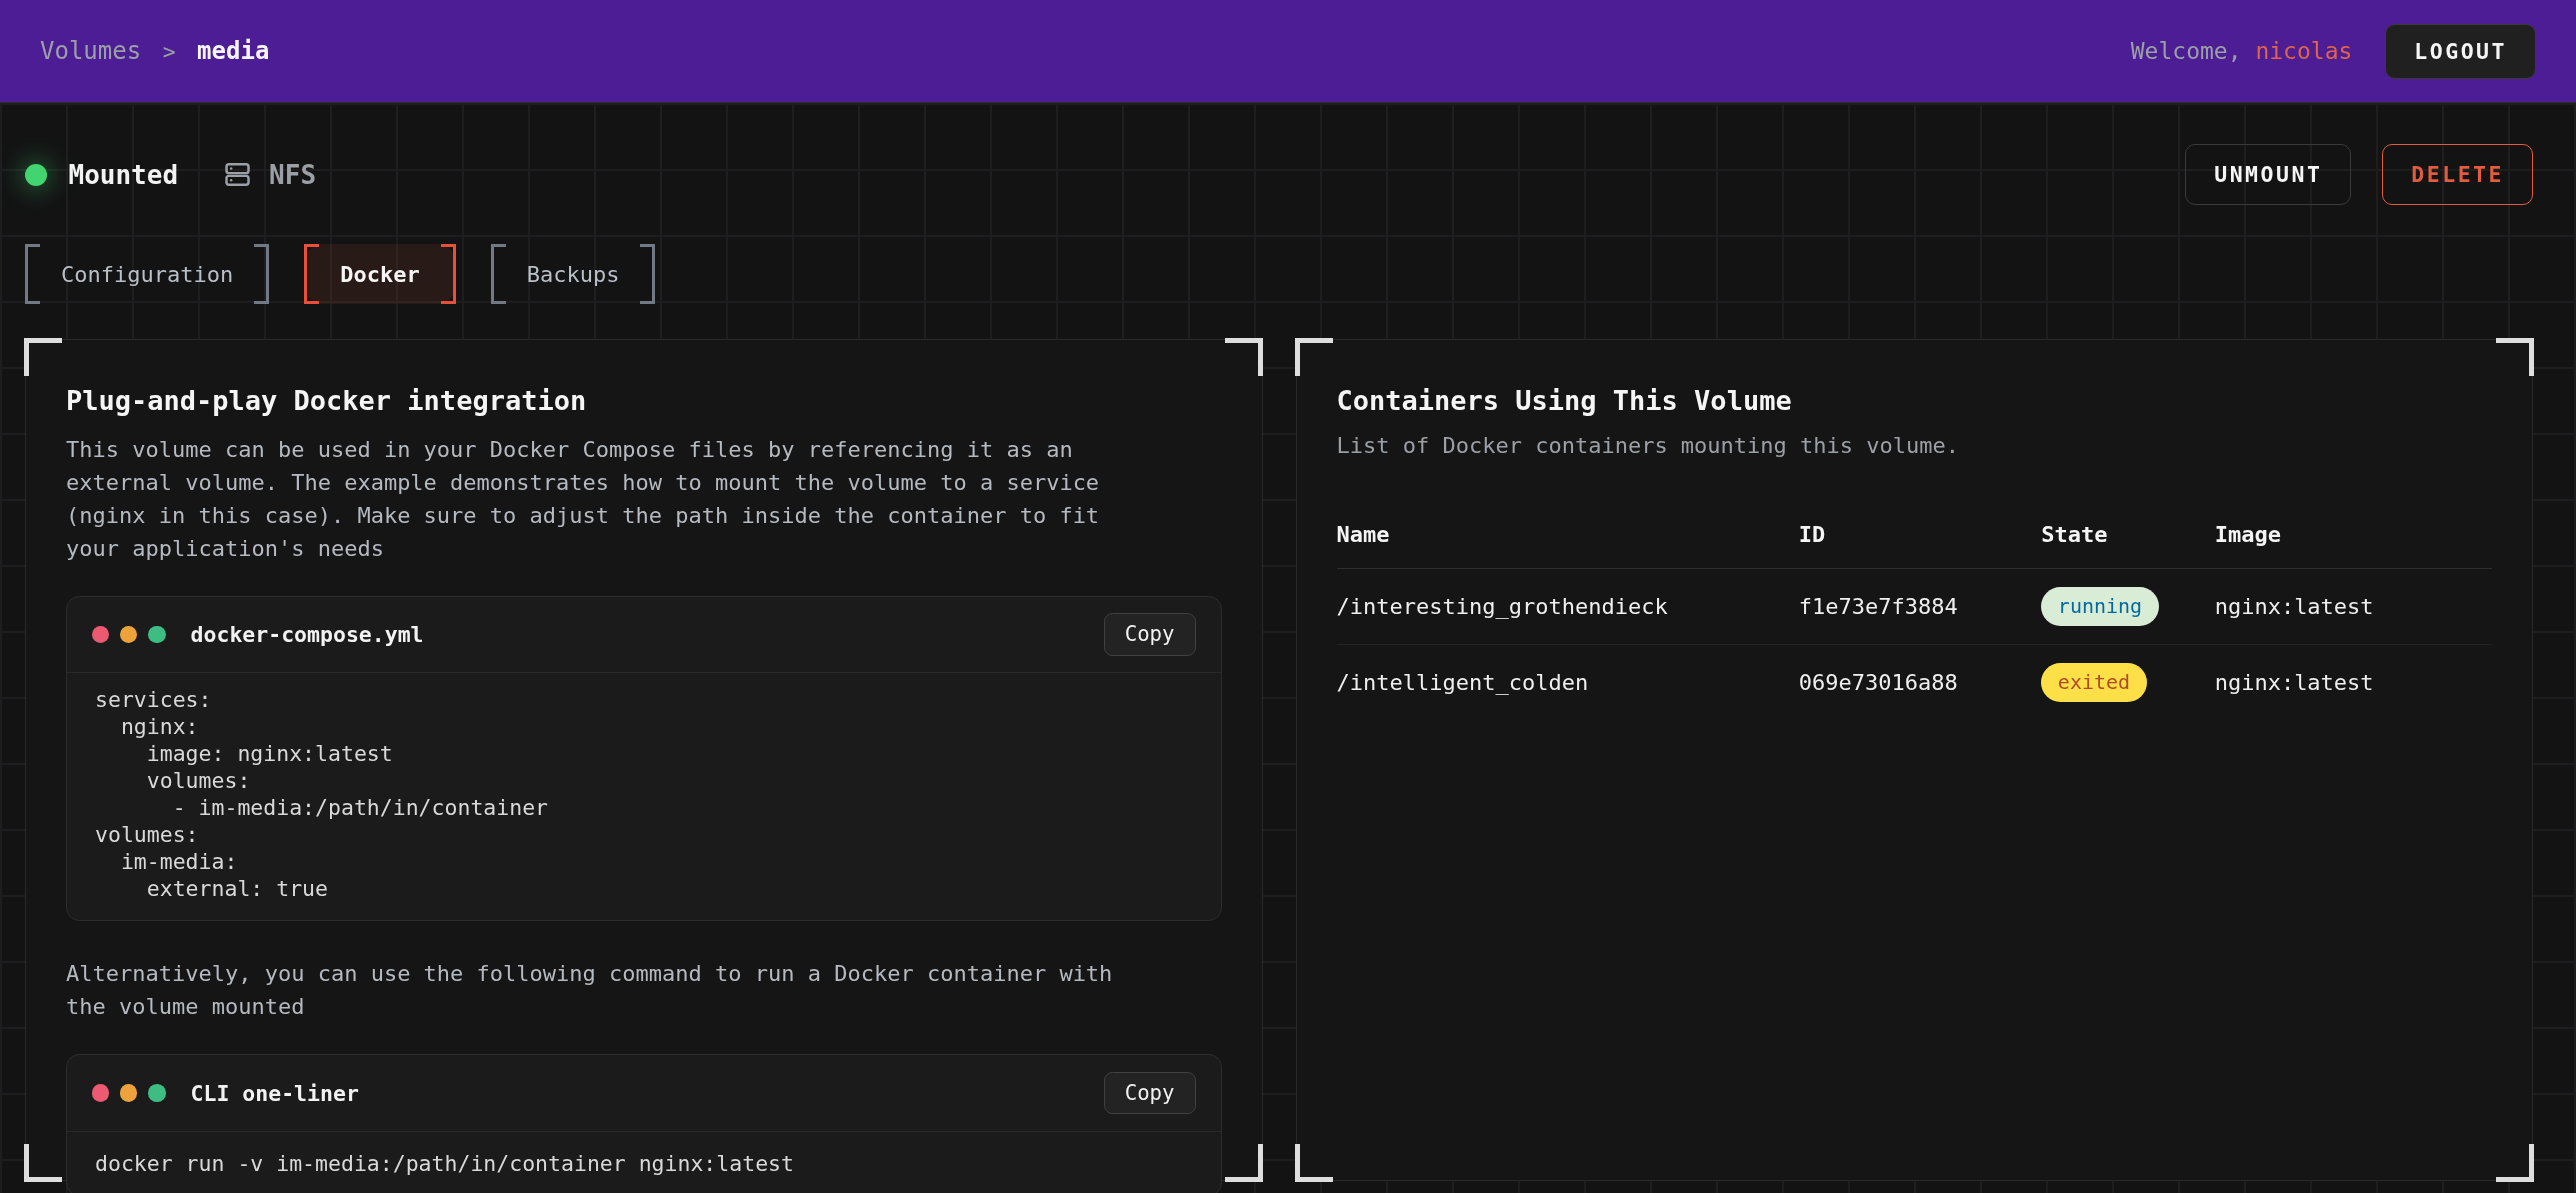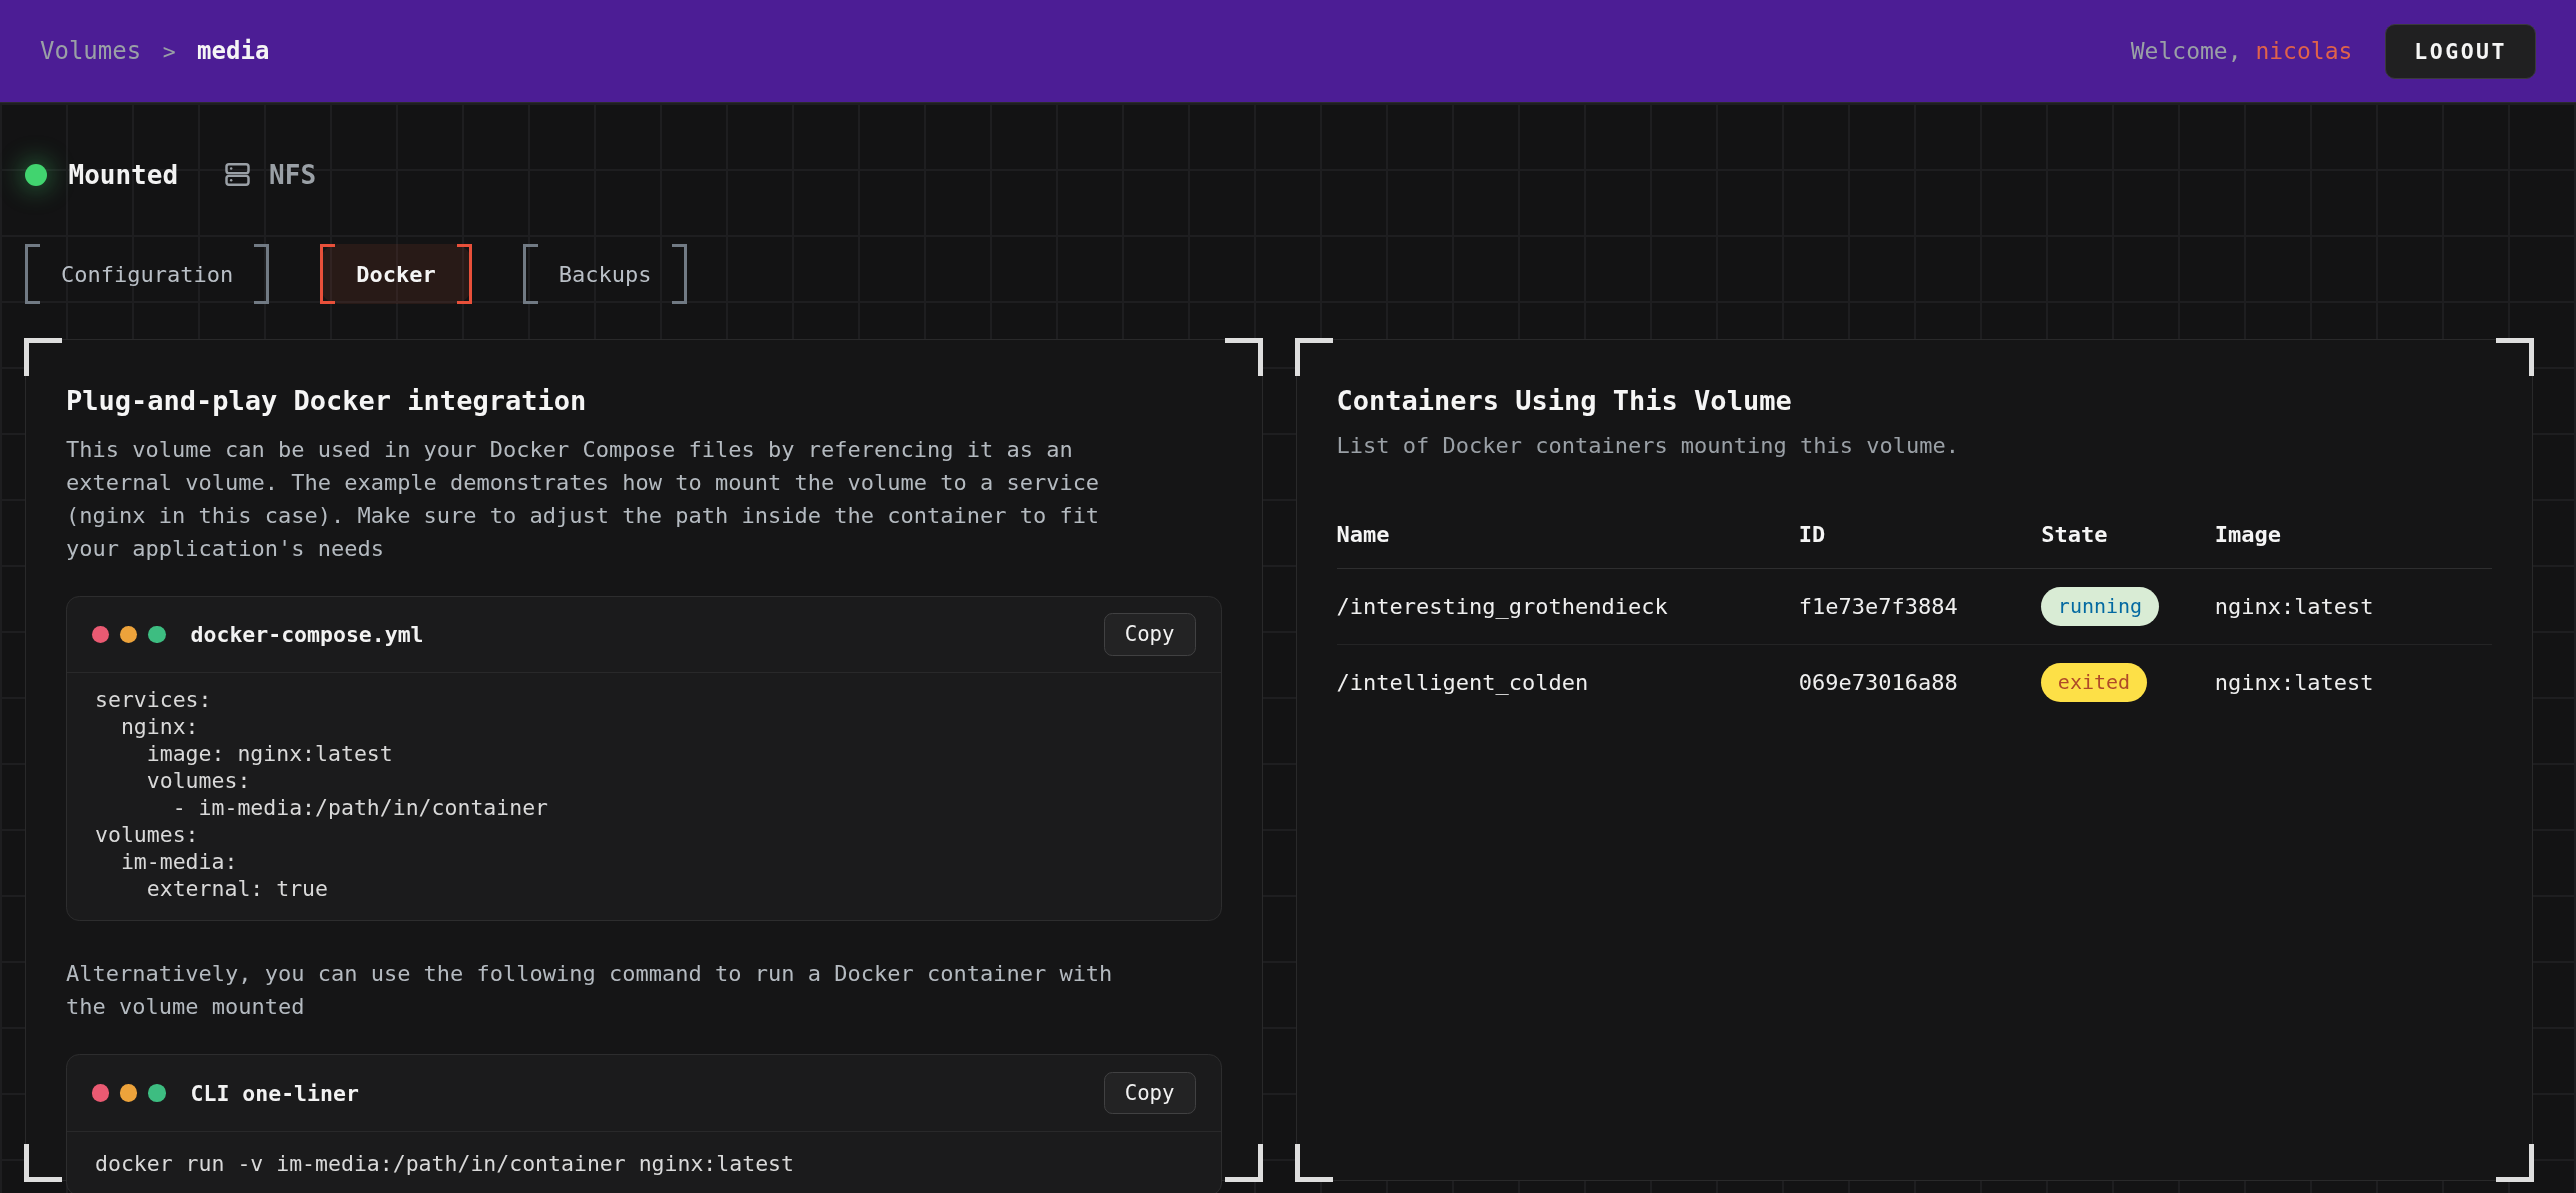--- a/index.html
+++ b/index.html
@@ -64,21 +64,21 @@
     margin-right: 21.5px;
   }
   .mounted-label { font-size: 26px; font-weight: bold; color: #f2f2f2; margin-right: 43px; }
   .nfs-icon { margin-right: 15px; display: inline-flex; }
   .nfs-label { font-size: 26px; font-weight: bold; color: #9aa0a6; }
   .status-actions { display: flex; gap: 31px; }
   .btn-action { height: 61px; background: transparent; }
   .btn-danger { border-color: #e25c3f; color: #e25c3f; }
 
   
-  .tabs { display: flex; gap: 51px; margin-top: 38px; }
+  .tabs { display: flex; gap: 35px; margin-top: 38px; }
   .tab {
     position: relative;
     height: 60px;
     display: inline-flex; align-items: center;
     padding: 0 36px;
     font-size: 22px;
     color: #b9bfc6;
     cursor: pointer;
     background: transparent;
   }
@@ -204,20 +204,24 @@
       <span class="mounted-label">Mounted</span>
       <span class="nfs-icon">
         <svg width="33" height="33" viewBox="0 0 24 24" fill="none" stroke="#9aa0a6" stroke-width="1.8" stroke-linecap="round">
           <rect x="4" y="4.5" width="16" height="6.5" rx="1.8"></rect>
           <rect x="4" y="13" width="16" height="6.5" rx="1.8"></rect>
           <circle cx="7.4" cy="7.7" r="0.9" fill="#9aa0a6" stroke="none"></circle>
           <circle cx="7.4" cy="16.2" r="0.9" fill="#9aa0a6" stroke="none"></circle>
         </svg>
       </span>
       <span class="nfs-label">NFS</span>
+    </div>
+    <div class="status-actions">
+      <button class="btn btn-action">UNMOUNT</button>
+      <button class="btn btn-action btn-danger">DELETE</button>
     </div>
   </div>
 
   <div class="tabs">
     <div class="tab">
       <span class="bracket bracket-left"></span>
       <span>Configuration</span>
       <span class="bracket bracket-right"></span>
     </div>
     <div class="tab active">

